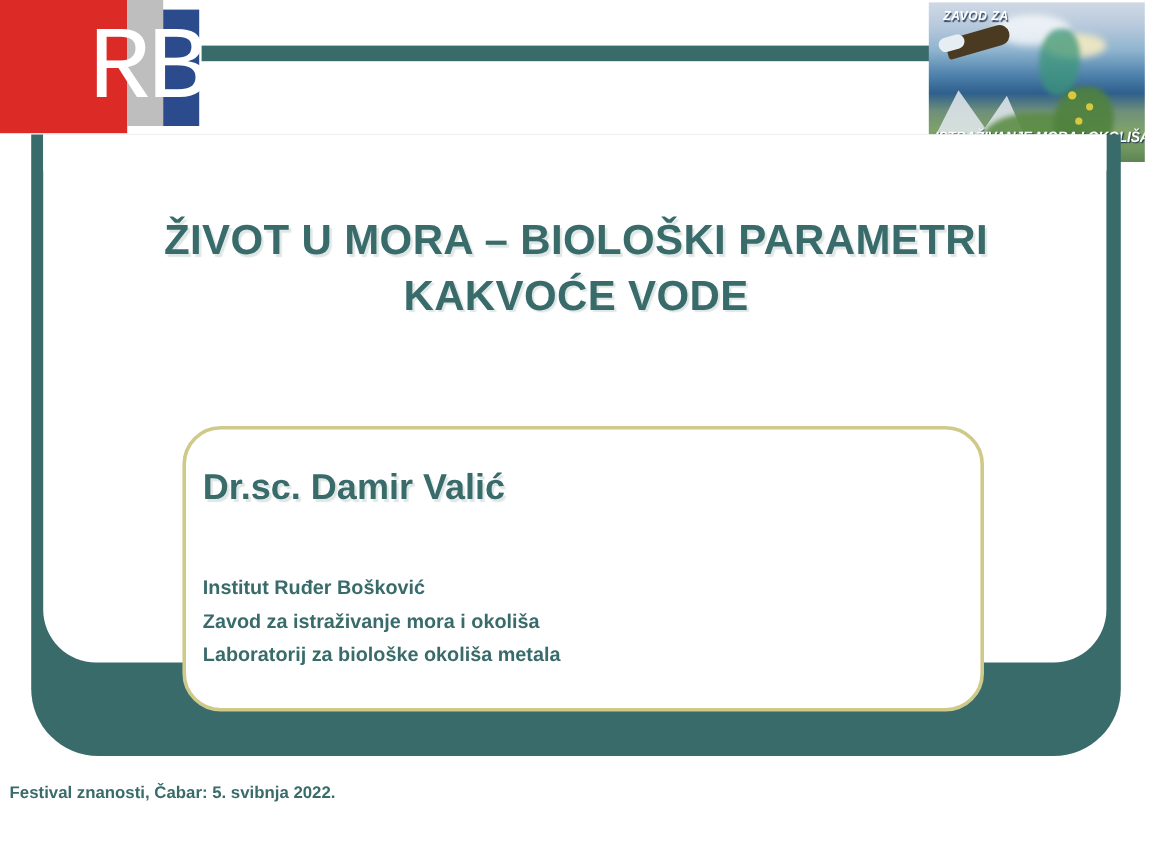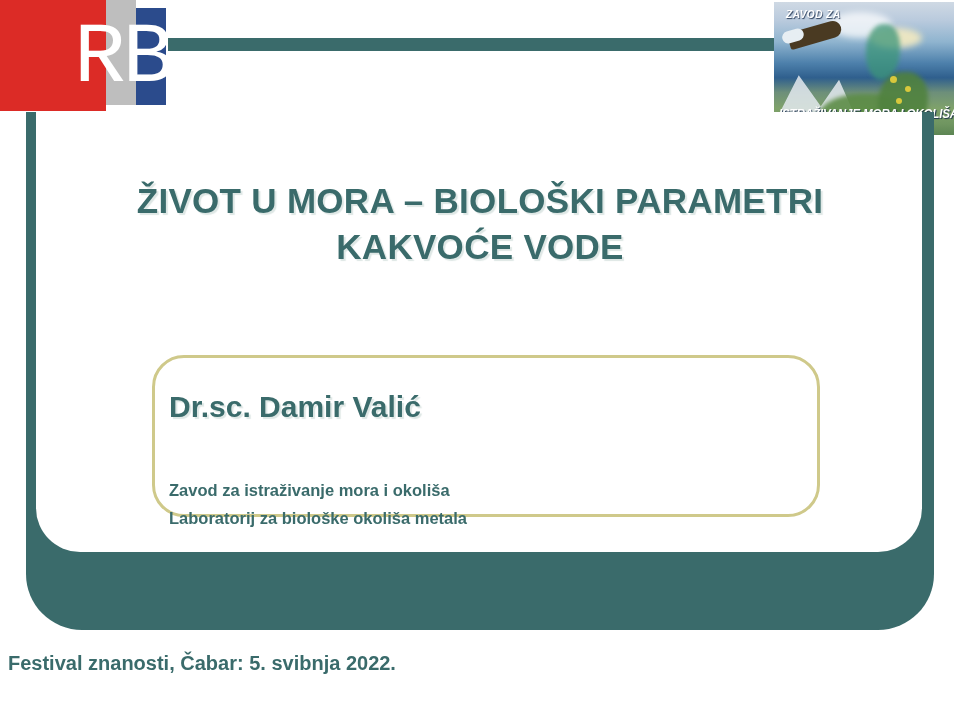--- a/index.html
+++ b/index.html
@@ -184,21 +184,21 @@
     text-shadow: 2px 2px 1px rgba(220,230,228,0.95);
     letter-spacing: 0.3px;
   }
 
   
   #author-card {
     position: absolute;
     left: 152px;
     top: 355px;
     width: 668px;
-    height: 162px;
+    height: 238px;
     border: 3px solid #CFC98A;
     border-radius: 32px;
     background: #ffffff;
     box-sizing: border-box;
   }
   #author-name {
     position: absolute;
     left: 14px;
     top: 32px;
     font-family: "Liberation Sans", sans-serif;
@@ -219,21 +219,21 @@
   }
   .affil-line { display: block; }
 
   
   #footer-note {
     position: absolute;
     left: 8px;
     top: 652px;
     font-family: "Liberation Sans", sans-serif;
     font-weight: bold;
-    font-size: 20px;
+    font-size: 14px;
     color: #3A6B6B;
   }
 </style>
 </head>
 <body>
 
 <div id="rb-logo">
   <div id="rb-red"></div>
   <div id="rb-gray"></div>
   <div id="rb-blue"></div>
@@ -260,18 +260,19 @@
 
 <div id="frame-teal"></div>
 <div id="frame-white"></div>
 <div id="frame-white-top"></div>
 
 <div id="slide-title">ŽIVOT U MORA – BIOLOŠKI PARAMETRI KAKVOĆE VODE</div>
 
 <div id="author-card">
   <div id="author-name">Dr.sc. Damir Valić</div>
   <div id="author-affiliations">
+    <span class="affil-line">Institut Ruđer Bošković</span>
     <span class="affil-line">Zavod za istraživanje mora i okoliša</span>
     <span class="affil-line">Laboratorij za biološke okoliša metala</span>
   </div>
 </div>
 
 <div id="footer-note">Festival znanosti, Čabar: 5. svibnja 2022.</div>
 
 </body></html>

